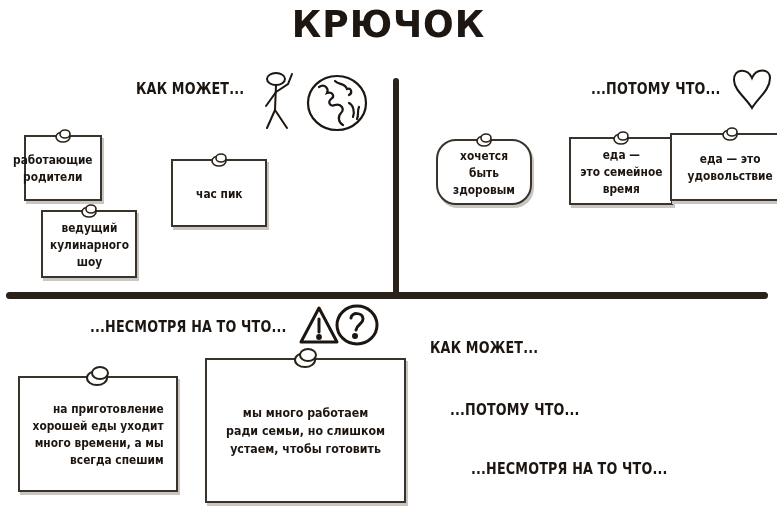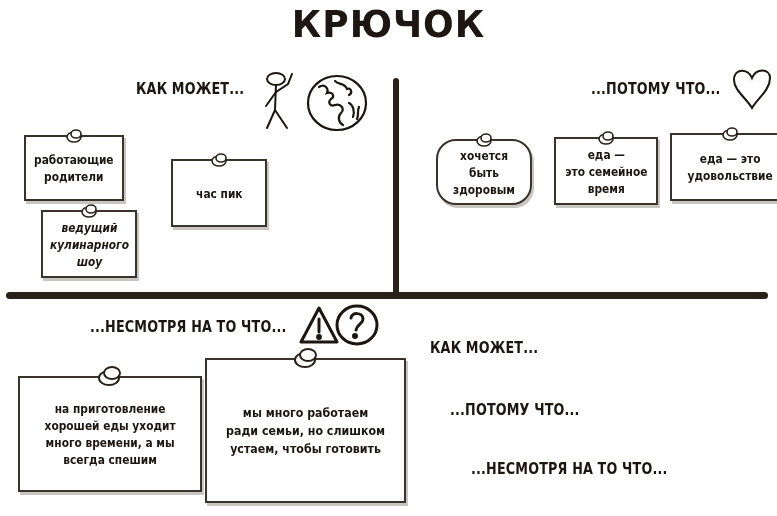--- a/index.html
+++ b/index.html
@@ -45,29 +45,29 @@
 <div class="abs" style="left:305px; top:73px;">
   <svg width="64" height="60" viewBox="0 0 64 60" fill="none" stroke="#1c1510" stroke-width="2.2" stroke-linecap="round">
     <ellipse cx="32" cy="30" rx="29" ry="27"></ellipse>
     <path d="M14 14 C20 10 24 16 22 20 C28 18 30 24 26 26 C22 30 26 34 30 32 C36 30 40 36 36 40 C32 44 34 50 38 52"></path>
     <path d="M30 8 C34 12 40 10 42 16 C46 14 48 20 44 22"></path>
     <path d="M44 30 C48 32 50 38 48 44"></path>
     <path d="M54 34 C52 38 54 42 52 46"></path>
   </svg>
 </div>
 
-<div class="abs note" style="left:24px; top:135px; width:100px; height:66px;">
+<div class="abs note" style="left:24px; top:135px; width:78px; height:66px;justify-content:flex-end;">
   <svg class="pin" viewBox="0 0 18 16">
       <ellipse cx="9" cy="9" rx="7" ry="5" fill="#fff" stroke="#2a2218" stroke-width="1.6"></ellipse>
       <ellipse cx="11" cy="6" rx="5" ry="4" fill="#fff" stroke="#2a2218" stroke-width="1.6"></ellipse>
     </svg>
   <div class="txt">работающие
 родители</div>
 </div>
-<div class="abs note" style="left:41px; top:210px; width:96px; height:68px;font-style:italic;">
+<div class="abs note" style="left:41px; top:210px; width:96px; height:68px;">
   <svg class="pin" viewBox="0 0 18 16">
       <ellipse cx="9" cy="9" rx="7" ry="5" fill="#fff" stroke="#2a2218" stroke-width="1.6"></ellipse>
       <ellipse cx="11" cy="6" rx="5" ry="4" fill="#fff" stroke="#2a2218" stroke-width="1.6"></ellipse>
     </svg>
   <div class="txt">ведущий
 кулинарного
 шоу</div>
 </div>
 <div class="abs note" style="left:171px; top:159px; width:96px; height:68px;text-align:right;">
   <svg class="pin" viewBox="0 0 18 16">
@@ -85,21 +85,21 @@
 </div>
 
 <div class="abs note" style="left:436px; top:139px; width:96px; height:66px;border-radius:20px;">
   <svg class="pin" viewBox="0 0 18 16">
       <ellipse cx="9" cy="9" rx="7" ry="5" fill="#fff" stroke="#2a2218" stroke-width="1.6"></ellipse>
       <ellipse cx="11" cy="6" rx="5" ry="4" fill="#fff" stroke="#2a2218" stroke-width="1.6"></ellipse>
     </svg>
   <div class="txt">хочется быть
 здоровым</div>
 </div>
-<div class="abs note" style="left:554px; top:137px; width:104px; height:68px;">
+<div class="abs note" style="left:569px; top:137px; width:104px; height:68px;">
   <svg class="pin" viewBox="0 0 18 16">
       <ellipse cx="9" cy="9" rx="7" ry="5" fill="#fff" stroke="#2a2218" stroke-width="1.6"></ellipse>
       <ellipse cx="11" cy="6" rx="5" ry="4" fill="#fff" stroke="#2a2218" stroke-width="1.6"></ellipse>
     </svg>
   <div class="txt">еда —
 это семейное
 время</div>
 </div>
 <div class="abs note" style="left:670px; top:133px; width:120px; height:68px;">
   <svg class="pin" viewBox="0 0 18 16">
@@ -119,21 +119,21 @@
   </svg>
 </div>
 <div class="abs" style="left:334px; top:303px;">
   <svg width="46" height="44" viewBox="0 0 46 44" fill="none" stroke="#1c1510" stroke-width="3" stroke-linecap="round">
     <ellipse cx="23" cy="22" rx="20" ry="19"></ellipse>
     <path d="M17 15 C17 9 29 9 29 16 C29 21 23 21 22 27"></path>
     <circle cx="21" cy="33" r="1.5" fill="#1c1510"></circle>
   </svg>
 </div>
 
-<div class="abs note" style="left:18px; top:376px; width:184px; height:116px;">
+<div class="abs note" style="left:18px; top:376px; width:160px; height:116px;text-align:right;">
   <svg class="pin big" viewBox="0 0 26 24">
       <ellipse cx="12" cy="14" rx="10" ry="7" fill="#fff" stroke="#2a2218" stroke-width="2"></ellipse>
       <ellipse cx="15" cy="9" rx="8" ry="6" fill="#fff" stroke="#2a2218" stroke-width="2"></ellipse>
     </svg>
   <div class="txt">на приготовление
 хорошей еды уходит
 много времени, а мы
 всегда спешим</div>
 </div>
 <div class="abs note big" style="left:205px; top:358px; width:201px; height:145px;">

